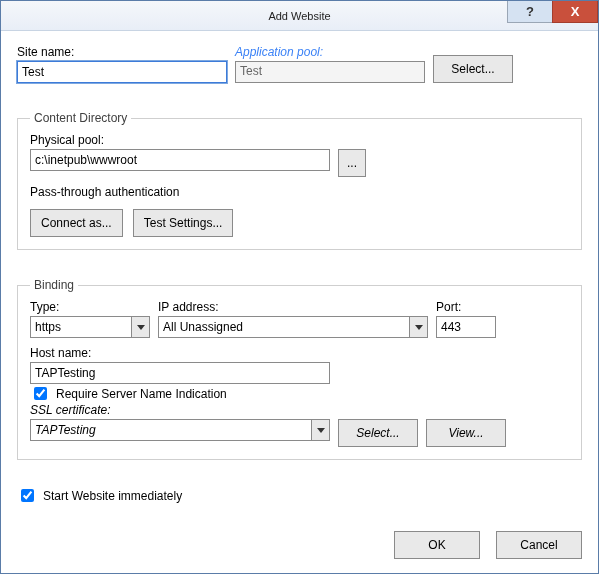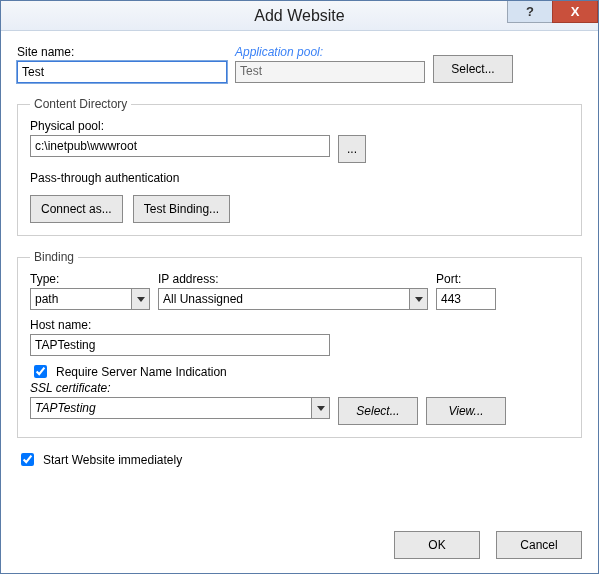--- a/index.html
+++ b/index.html
@@ -22,21 +22,21 @@
   .titlebar {
     height: 30px;
     background: linear-gradient(#f5f7fa,#e8eef7);
     border-bottom: 1px solid #c8d4e3;
     display: flex;
     align-items: center;
     justify-content: center;
     position: relative;
   }
   .titlebar .title {
-    font-size: 16px;
+    font-size: 11px;
     color: #222;
   }
   .titlebar .btns {
     position: absolute;
     right: 0;
     top: 0;
     height: 100%;
     display: flex;
   }
   .titlebar .tbtn {
@@ -51,21 +51,21 @@
     font-family: sans-serif;
     cursor: default;
   }
   .tbtn.help { background: #d5e2f2; font-size: 13px; font-weight: bold; color: #333;}
   .tbtn.close { background: #c9503c; color: #fff; font-size: 13px; font-weight: bold; border-color:#a33d2d;}
   .content {
     flex: 1;
     padding: 14px 16px 10px 16px;
     display: flex;
     flex-direction: column;
-    gap: 6px;
+    gap: 20px;
   }
   .row { display: flex; gap: 8px; }
   .col { display: flex; flex-direction: column; }
   .label { margin-bottom: 2px; color: #000; }
   .label.disabled { color: #3b82f6; font-style: italic; }
   input[type=text], .combo, .readonly {
     height: 22px;
     border: 1px solid #8a8a8a;
     background: #fff;
     padding: 2px 4px;
@@ -100,21 +100,21 @@
     border-left: 1px solid #8a8a8a;
     background: #e9e9e9;
     display:flex;align-items:center;justify-content:center;
   }
   .combo .drop::after {
     content:"";
     border-left:4px solid transparent;
     border-right:4px solid transparent;
     border-top:5px solid #333;
   }
-  .check { display:flex; align-items:center; gap:6px; margin-top:6px;}
+  .check { display:flex; align-items:center; gap:6px; }
   .check input { width:13px; height:13px; }
   .footer {
     display:flex;
     justify-content:flex-end;
     gap:16px;
     padding:10px 16px 14px;
   }
   .footer .btn { min-width: 86px; }
   .grpbtns { display:flex; gap:10px; margin-top:10px;}
 </style>
@@ -149,31 +149,31 @@
     <fieldset>
       <legend>Content Directory</legend>
       <span class="label">Physical pool:</span>
       <div class="row" style="margin-top:2px;">
         <input type="text" style="width: 300px;" value="c:\inetpub\wwwroot">
         <button class="btn small" style="width:28px;">...</button>
       </div>
       <div style="margin-top:8px;" class="label">Pass-through authentication</div>
       <div class="grpbtns">
         <button class="btn">Connect as...</button>
-        <button class="btn">Test Binding...</button>
+        <button class="btn">Test Settings...</button>
       </div>
     </fieldset>
 
     <fieldset>
       <legend>Binding</legend>
       <div class="row">
         <div class="col" style="width:120px;">
           <span class="label">Type:</span>
           <div class="combo">
-            <span class="val">path</span>
+            <span class="val">https</span>
             <span class="drop"></span>
           </div>
         </div>
         <div class="col" style="width:270px;">
           <span class="label">IP address:</span>
           <div class="combo">
             <span class="val">All Unassigned</span>
             <span class="drop"></span>
           </div>
         </div>

